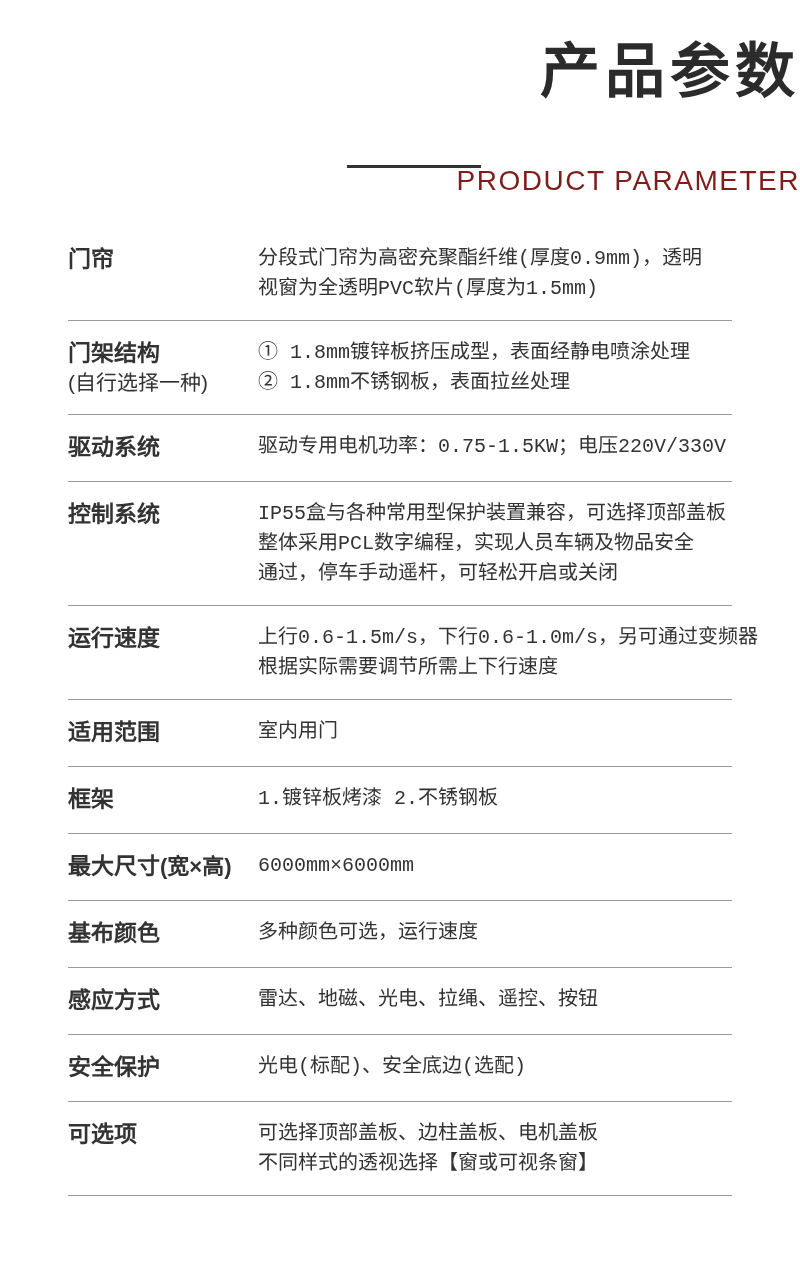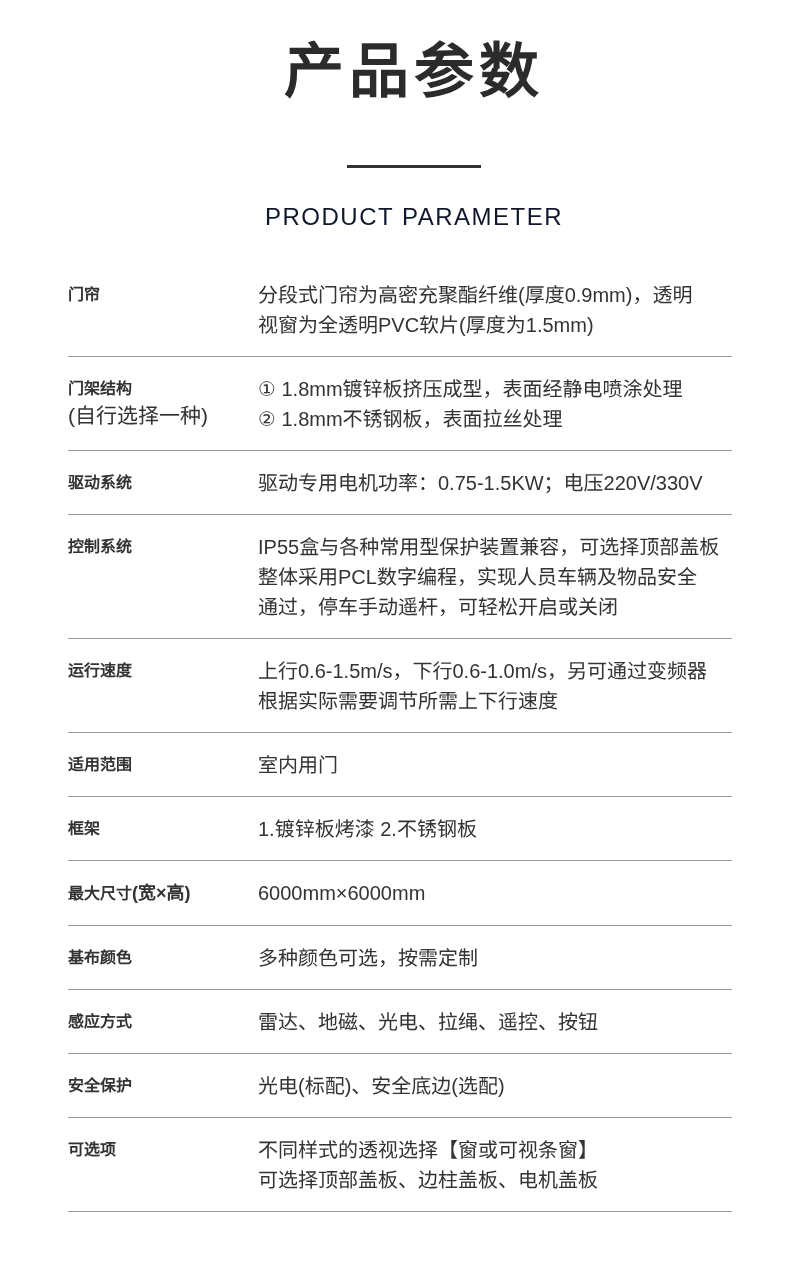--- a/index.html
+++ b/index.html
@@ -6,83 +6,82 @@
   html, body {
     width: 800px;
     background: #ffffff;
     font-family: "Liberation Sans", "DejaVu Sans", sans-serif;
   }
   body {
     height: 1269px;
     overflow: hidden;
     position: relative;
   }
-  .header { text-align: center; padding-top: 36px; padding-left: 28px; }
+  .header { text-align: right; padding-top: 36px; padding-left: 28px; }
   .page-title {
     font-size: 60px;
     font-weight: 700;
     color: #2b2b2b;
     letter-spacing: 5px;
     line-height: 72px;
   }
   .title-accent-line {
     width: 134px;
     height: 3px;
     background: #333333;
     margin: 57px auto 0 auto;
   }
   .page-subtitle {
-    margin-top: 36px;
-    font-size: 24px;
+    font-size: 28px;
     font-weight: 400;
-    color: #0f172a;
+    color: #7f1d1d;
     letter-spacing: 1.5px;
     line-height: 26px;
   }
   .spec-table {
     margin: 33px 68px 0 68px;
   }
   .spec-row {
     display: flex;
     align-items: flex-start;
     padding: 17px 0 16px 0;
     border-bottom: 1px solid #9b9b9b;
   }
   .row-label {
     width: 190px;
     flex: 0 0 190px;
     color: #333333;
     line-height: 30px;
   }
   .row-label-text {
-    font-size: 16px;
+    font-size: 23px;
     font-weight: 700;
     white-space: nowrap;
   }
   .row-label-suffix {
-    font-size: 18px;
+    font-size: 22px;
     font-weight: 600;
     white-space: nowrap;
   }
   .row-label-note {
     display: block;
     font-size: 21px;
     font-weight: 400;
     color: #333333;
     line-height: 20px;
     margin-top: 2px;
     white-space: nowrap;
   }
   .row-content {
     flex: 1 1 auto;
     color: #333333;
     font-size: 20px;
     line-height: 30px;
   }
-  .content-line { white-space: nowrap; }
+  .content-line { white-space: nowrap; font-family: Liberation Mono, monospace; }
 </style>
 </head>
 <body>
 
 <div class="header">
   <div class="page-title">产品参数</div>
   <div class="title-accent-line"></div>
   <div class="page-subtitle">PRODUCT PARAMETER</div>
 </div>
 
@@ -171,21 +170,21 @@
         <div class="content-line">6000mm×6000mm</div>
       </div>
   </div>
 
   <div class="spec-row">
     <div class="row-label">
       <span class="row-label-text">基布颜色</span>
       
     </div>
     <div class="row-content">
-        <div class="content-line">多种颜色可选，按需定制</div>
+        <div class="content-line">多种颜色可选，运行速度</div>
       </div>
   </div>
 
   <div class="spec-row">
     <div class="row-label">
       <span class="row-label-text">感应方式</span>
       
     </div>
     <div class="row-content">
         <div class="content-line">雷达、地磁、光电、拉绳、遥控、按钮</div>
@@ -201,17 +200,17 @@
         <div class="content-line">光电(标配)、安全底边(选配)</div>
       </div>
   </div>
 
   <div class="spec-row">
     <div class="row-label">
       <span class="row-label-text">可选项</span>
       
     </div>
     <div class="row-content">
+        <div class="content-line">可选择顶部盖板、边柱盖板、电机盖板</div>
         <div class="content-line">不同样式的透视选择【窗或可视条窗】</div>
-        <div class="content-line">可选择顶部盖板、边柱盖板、电机盖板</div>
       </div>
   </div>
 </div>
 
 </body></html>

